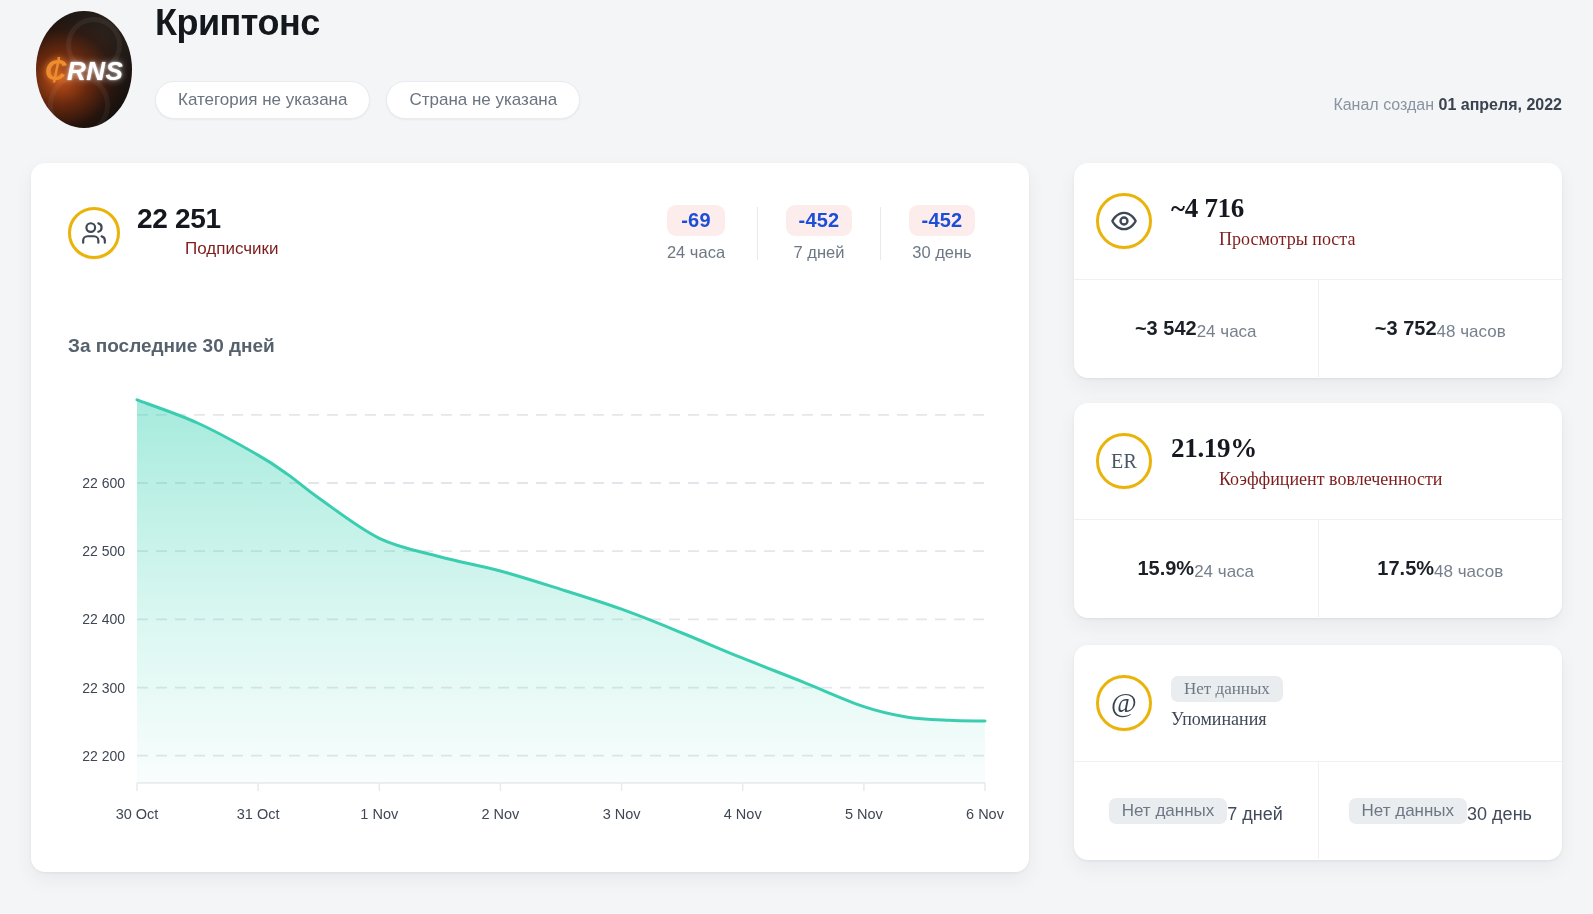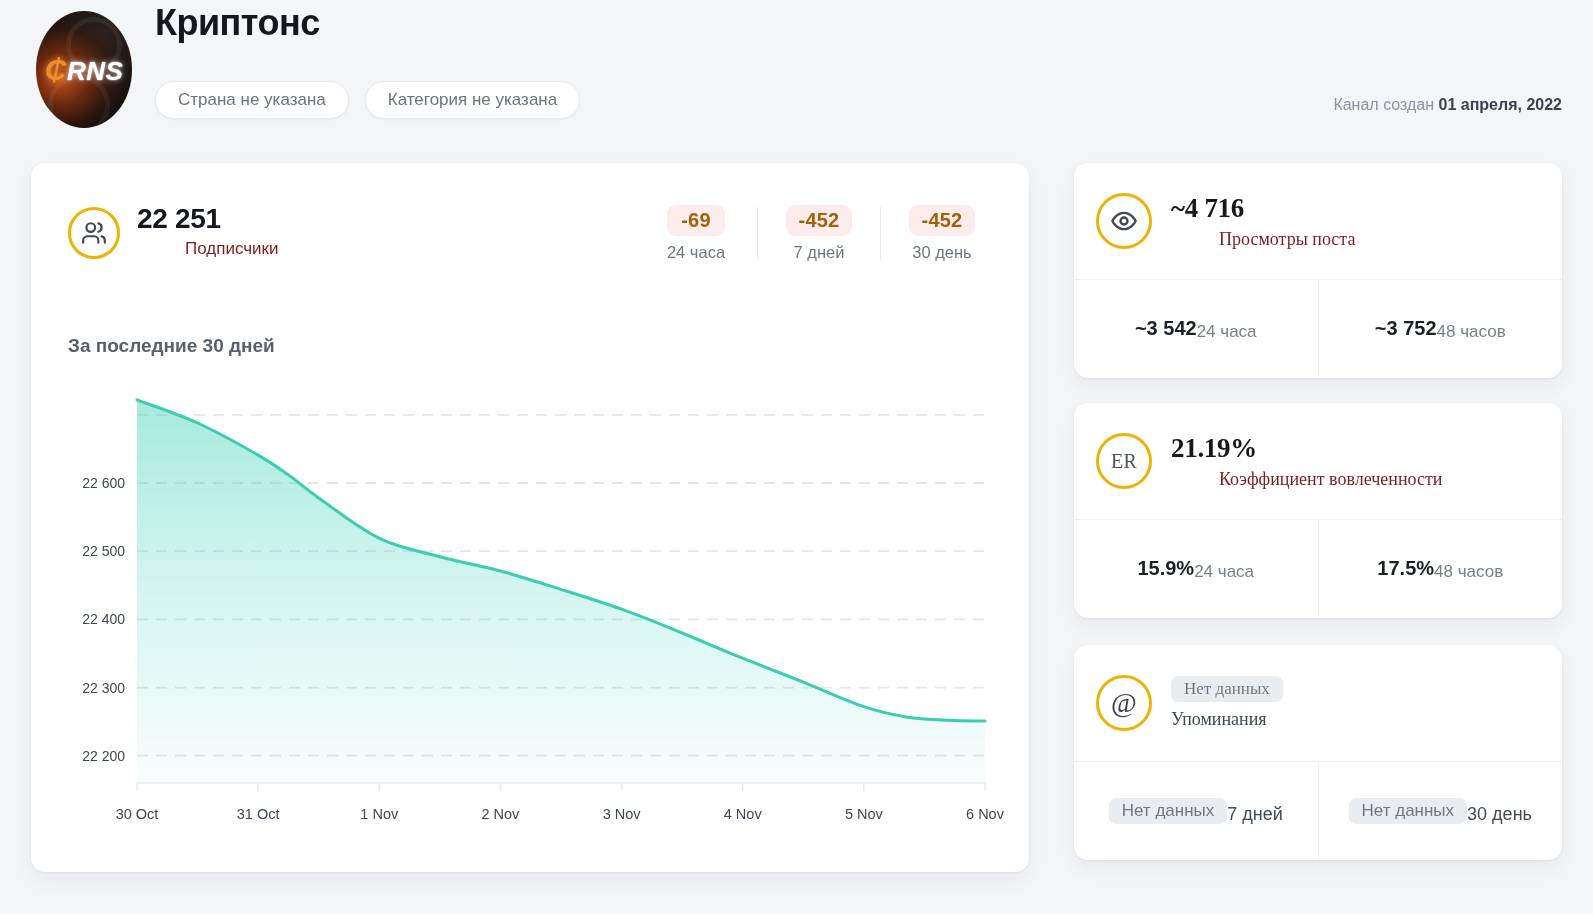--- a/index.html
+++ b/index.html
@@ -60,21 +60,21 @@
   .main-card .icon-circle { position:absolute; left:37px; top:44px; }
 
   .stat-main { position:absolute; left:106px; top:40px; }
   .stat-value { font-size:28px; font-weight:700; color:#15181e; letter-spacing:-.3px; }
   .stat-label { font-size:17px; color:#7f1d1d; margin-top:4px;margin-left:48px; }
 
   .changes { position:absolute; top:42px; right:26px; display:flex; align-items:stretch; }
   .change { width:122px; text-align:center; }
   .chip-red {
     display:inline-block; min-width:58px; padding:4px 13px; border-radius:9px;
-    background:#fcecec; color:#a16207; font-size:20px; font-weight:700; letter-spacing:.2px;
+    background:#fcecec; color:#1d4ed8; font-size:20px; font-weight:700; letter-spacing:.2px;
   }
   .change .period { display:block; margin-top:7px; font-size:16.5px; color:#6e7885; }
   .vsep { width:1px; background:#e7e9ec; margin:2px 0; }
 
   .chart-title { position:absolute; left:37px; top:172px; font-size:19px; font-weight:600; color:#56616e; }
   .chart-svg { position:absolute; inset:0; width:998px; height:709px; }
 
   
   .side-card { left:1074px; width:488px; height:215px; }
   .side-top { height:117px; display:flex; align-items:center; gap:19px; padding-left:22px;
@@ -104,22 +104,22 @@
 
 <div class="page">
 
   <div class="avatar">
     <span class="av-text"><span class="av-sym">₵</span><span class="av-rns">RNS</span></span>
   </div>
 
   <h1 class="page-title">Криптонс</h1>
 
   <div class="pills">
+    <span class="pill">Категория не указана</span>
     <span class="pill">Страна не указана</span>
-    <span class="pill">Категория не указана</span>
   </div>
 
   <div class="created">
     <span>Канал создан</span>
     <b>01 апреля, 2022</b>
   </div>
 
   <section class="card main-card">
 
     <div class="icon-circle">

